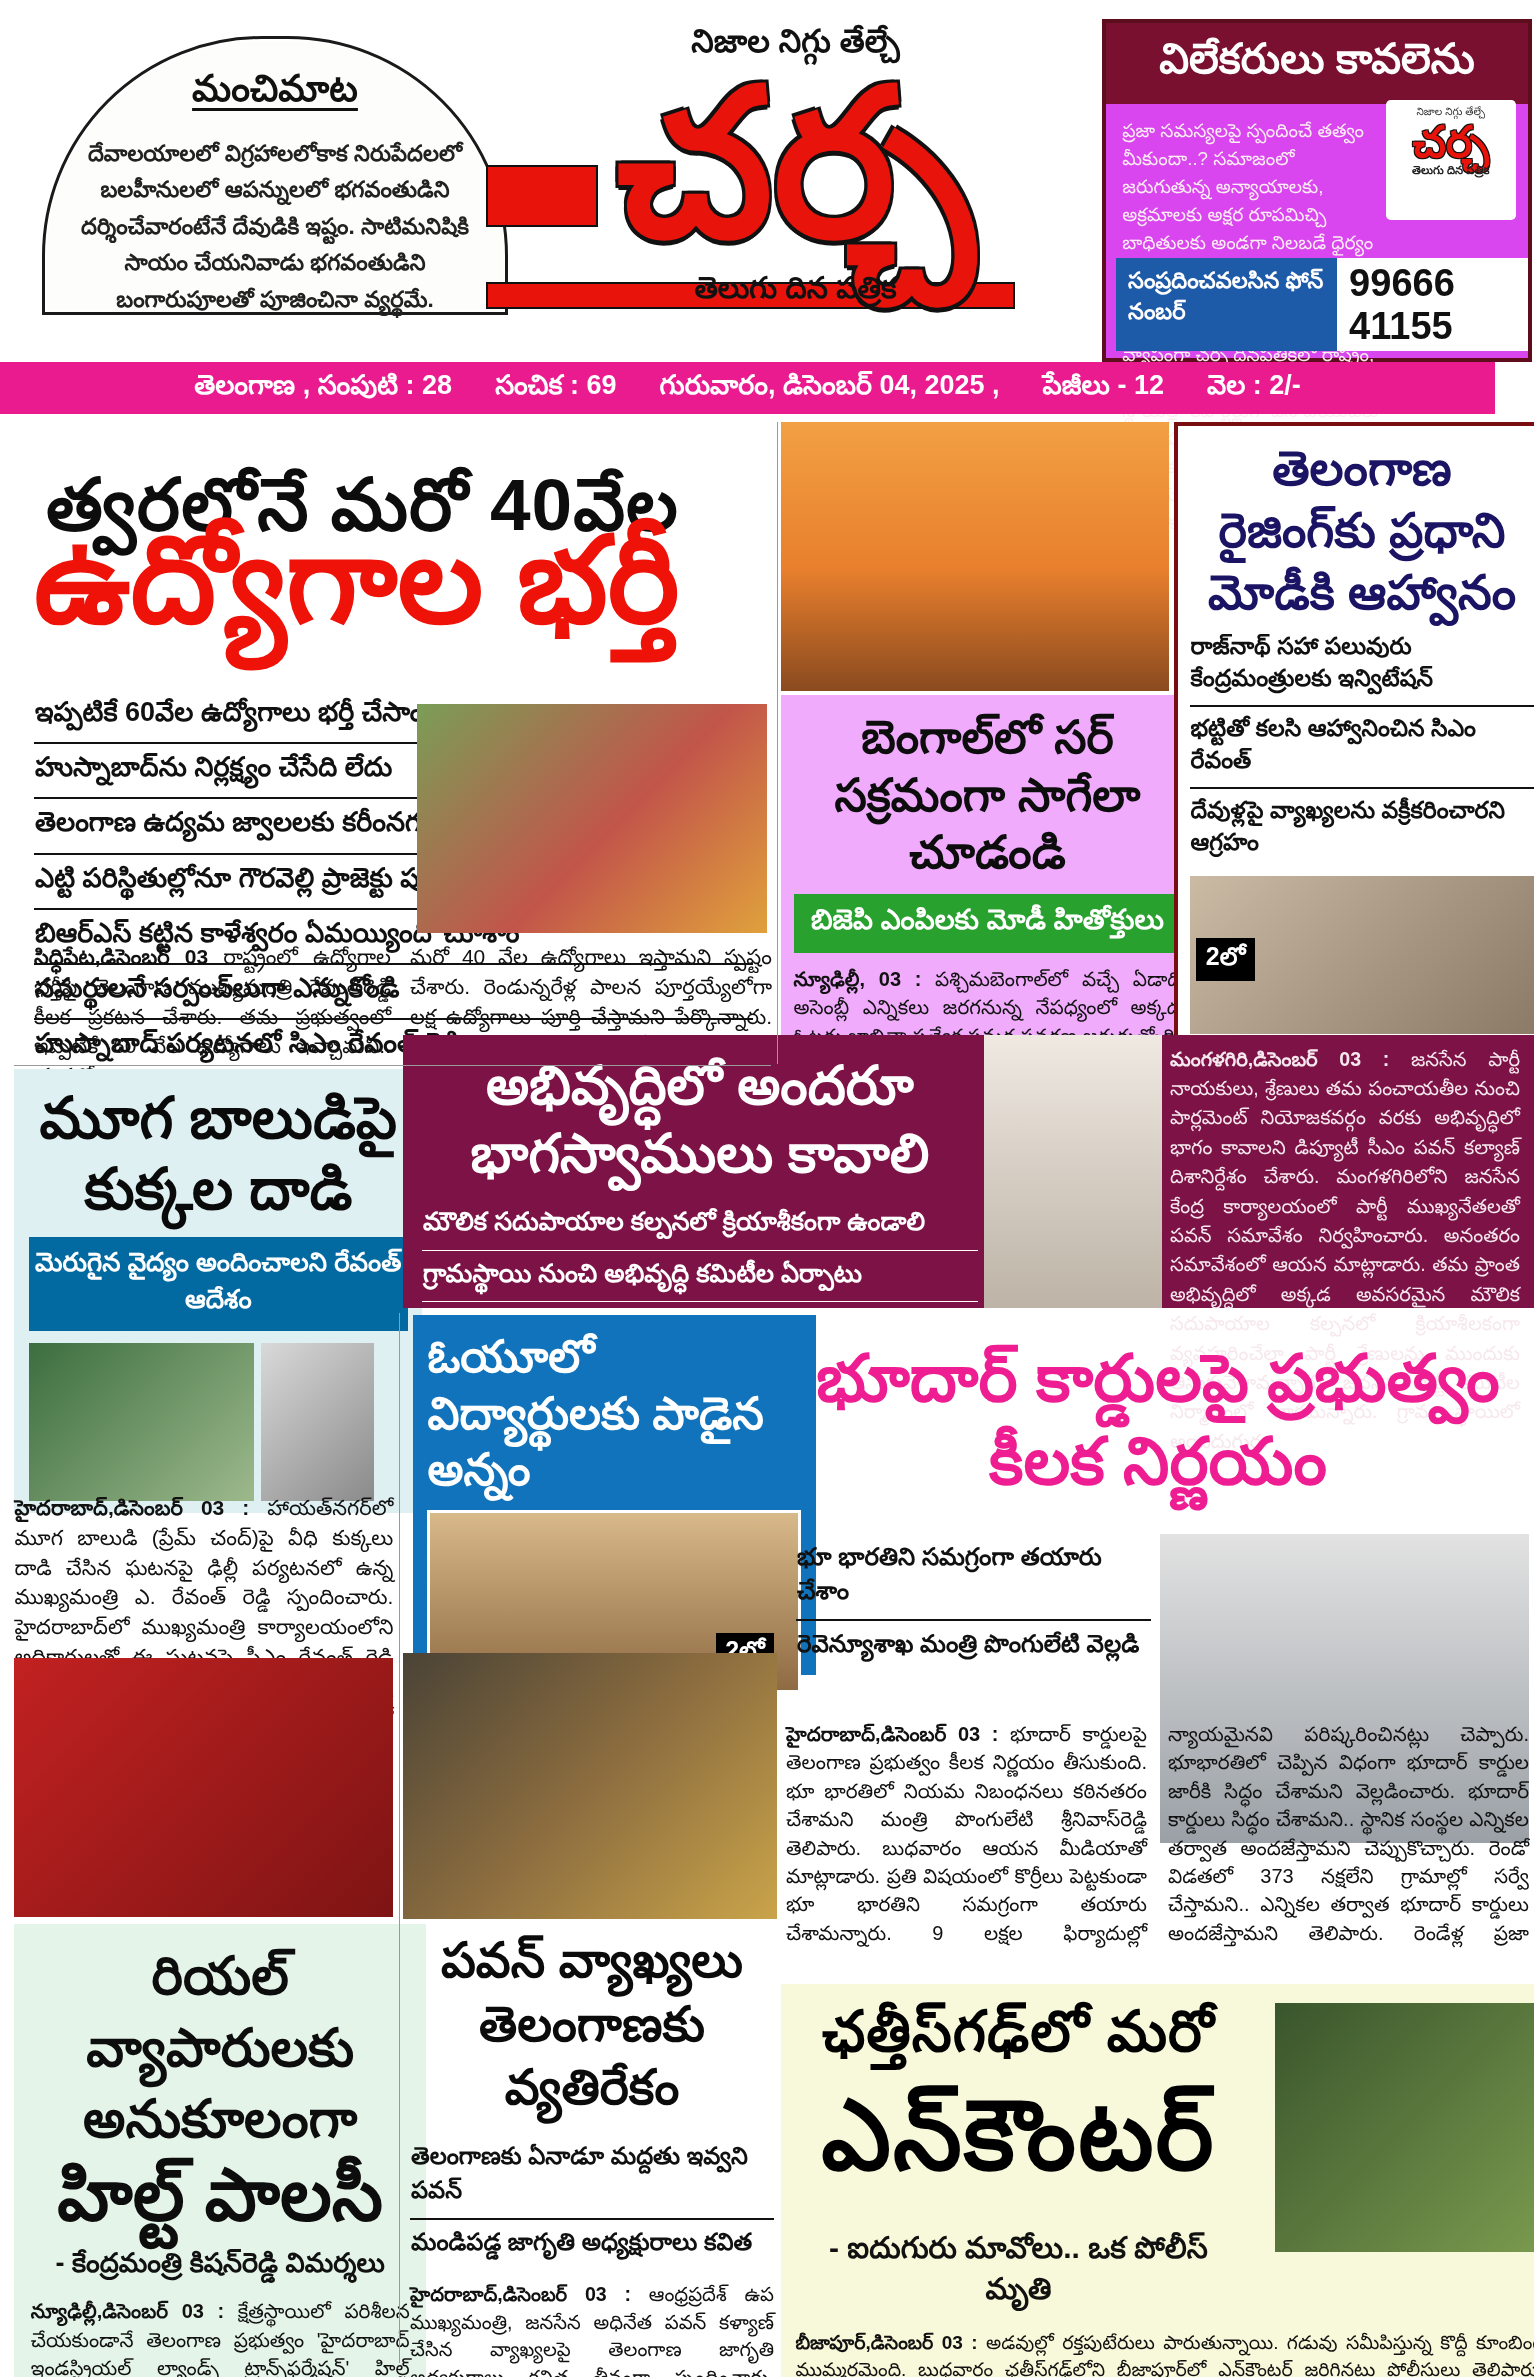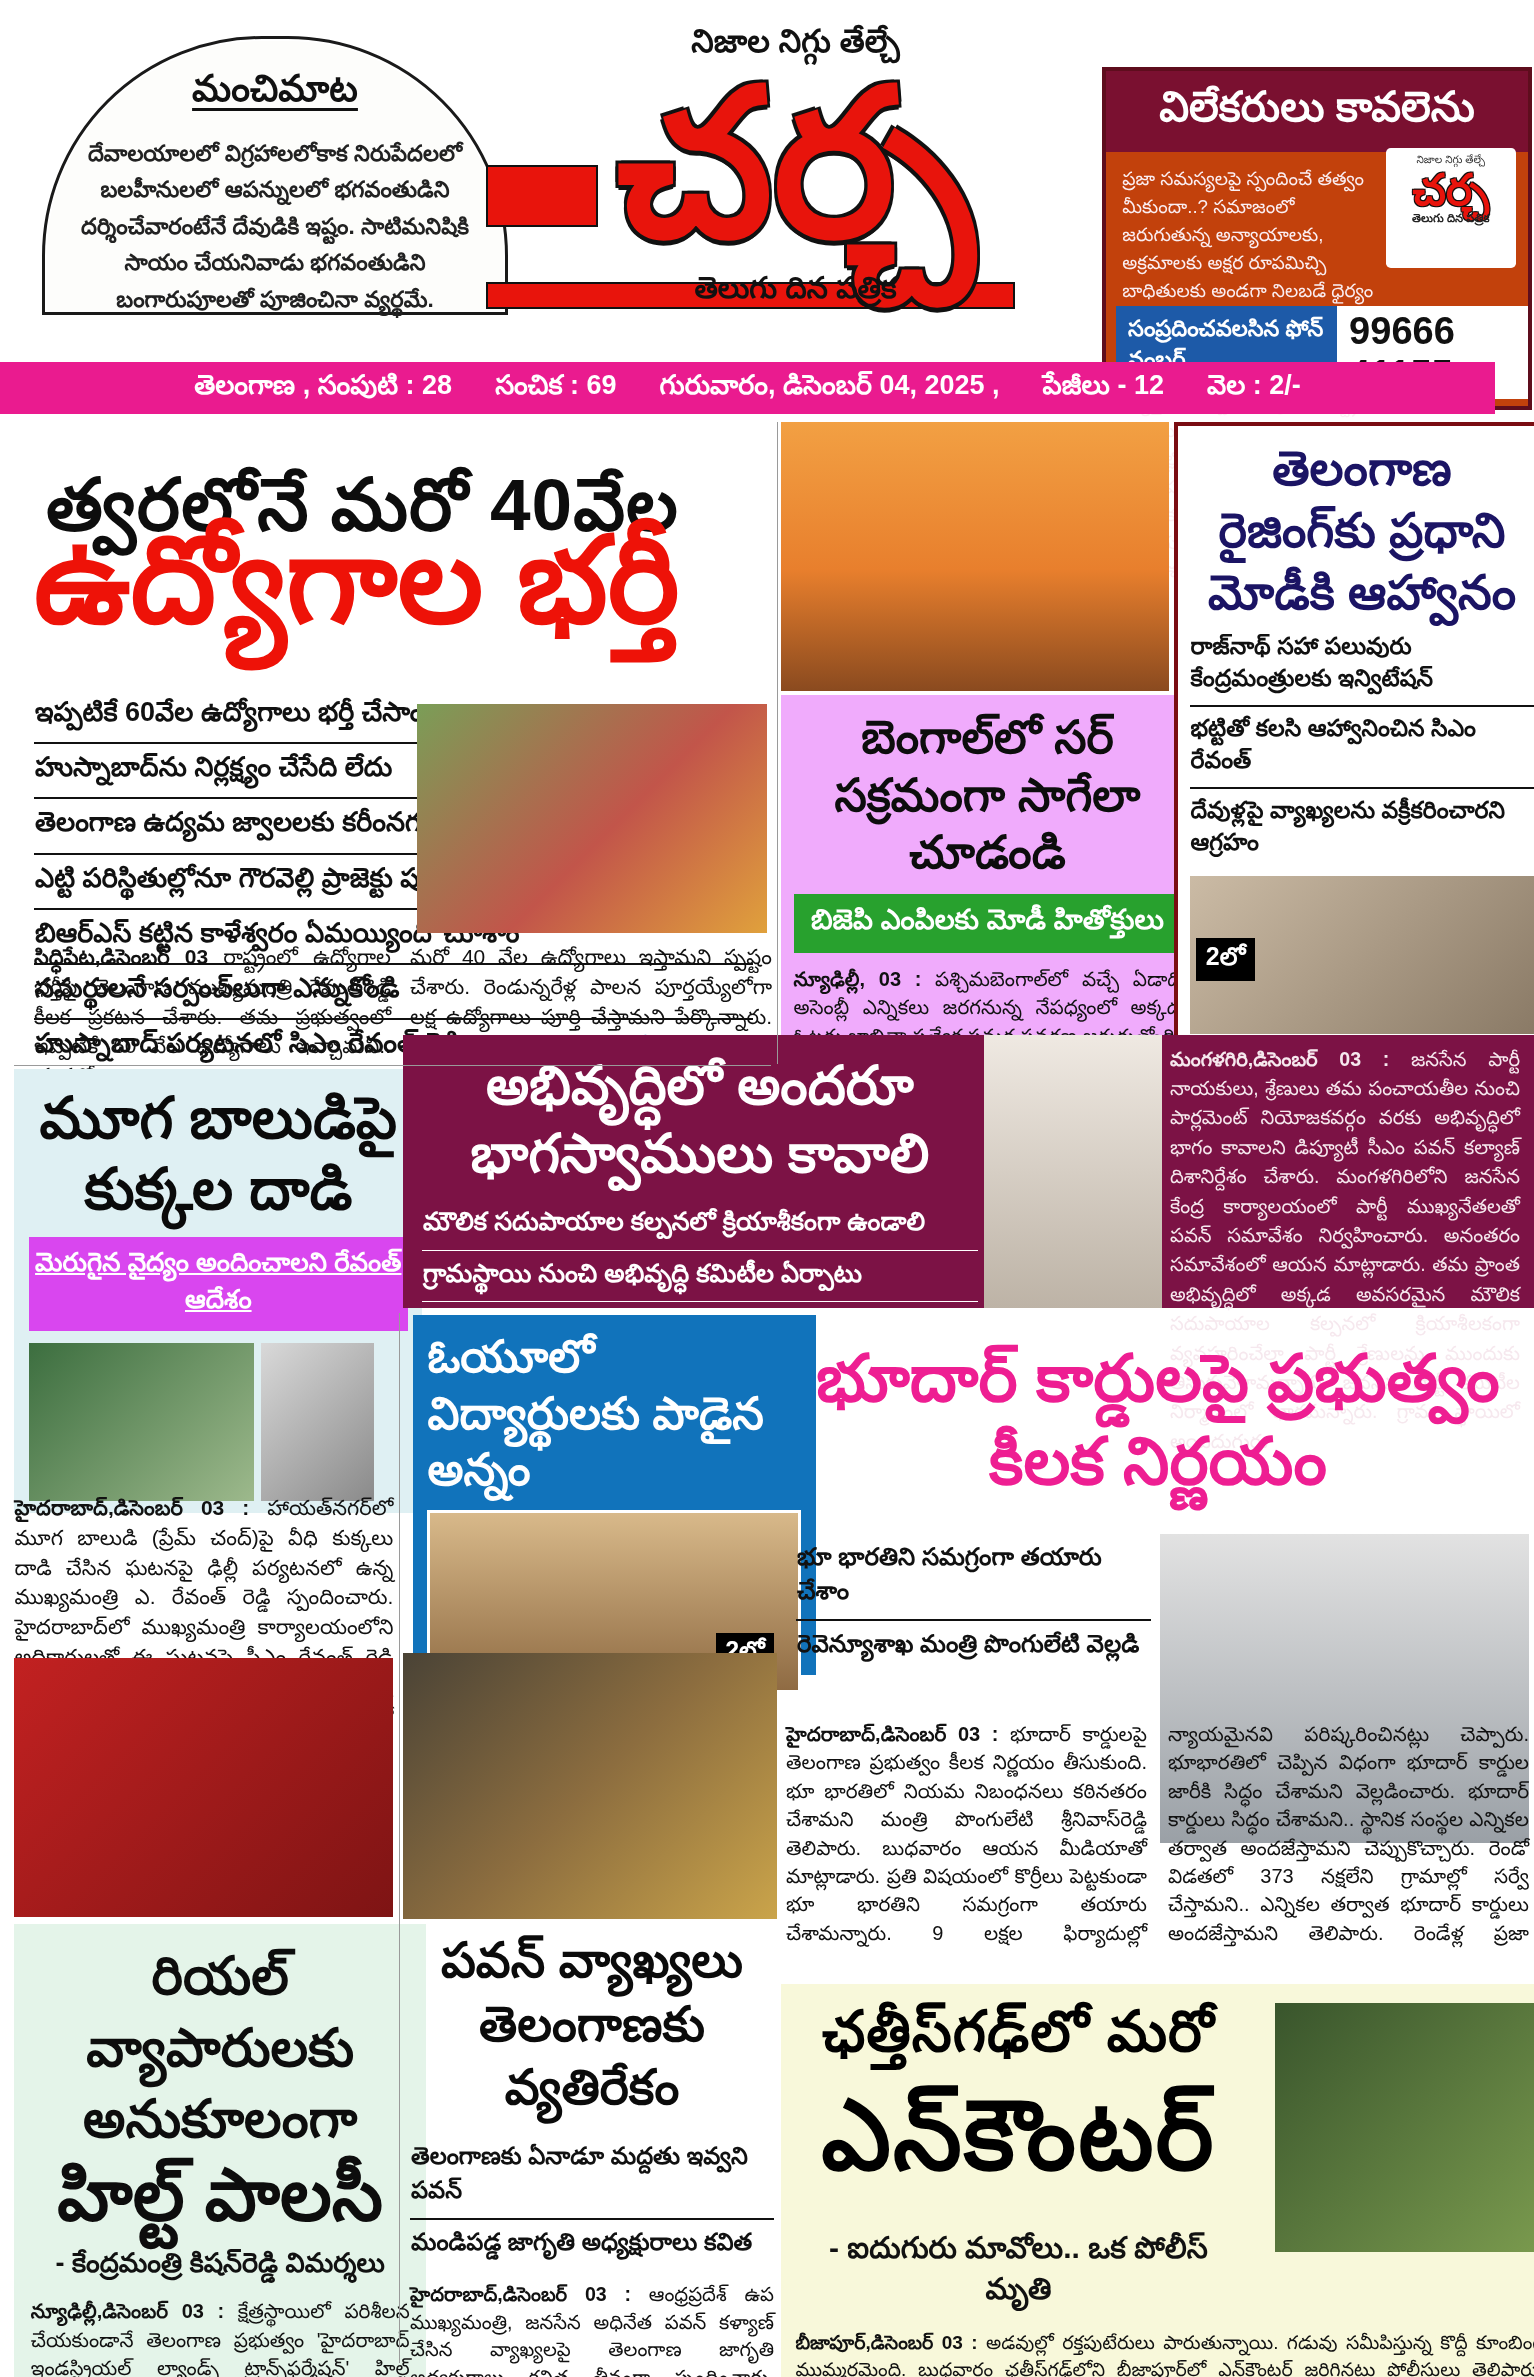--- a/index.html
+++ b/index.html
@@ -13,21 +13,21 @@
   .goodword{border:3.4px solid #1a1a1a;border-radius:220px 220px 0 0;background:#fdfdfb;
             box-shadow:inset 0 0 0 1.9px #fff;padding:29px 24px 14.4px 24px;}
   .gw-title{font-size:37px;font-weight:bold;text-decoration:underline;text-underline-offset:6.7px;color:#111;}
   .gw-body{font-size:22.5px;line-height:1.62;color:#222;font-weight:bold;margin-top:17px;}
   .tagline{font-size:32px;font-weight:bold;color:#111;}
   .logo-main{font-size:206px;font-weight:bold;color:#e8140c;line-height:0.95;
              text-shadow:-2.9px -2.9px 0 #111,2.9px -2.9px 0 #111,-2.9px 2.9px 0 #111,2.9px 2.9px 0 #111,0 4.8px 0 #111;}
   .logo-bar{background:#e8140c;border:2.9px solid #111;}
   .masthead-sub{font-size:30px;font-weight:bold;color:#111;}
 
-  .ad-box{background:#c2410c;border:4.8px solid #5e0d1d;color:#fff;margin-top:48px;}
+  .ad-box{background:#d946ef;border:4.8px solid #5e0d1d;color:#fff;}
   .ad-title{font-size:42px;font-weight:bold;color:#fff;background:#7a1030;padding:11.5px 4.8px;}
   .ad-body{font-size:18.7px;line-height:1.5;padding:12.5px 16.3px;color:#fbeef2;}
   .ad-logo{background:#fff;border-radius:4.8px;color:#111;padding:4.8px;}
   .ad-logo .t{font-size:10.5px;color:#333;}
   .ad-logo .l{font-size:44px;font-weight:bold;color:#e8140c;line-height:1;
               text-shadow:-1px -1px 0 #111,1px -1px 0 #111,-1px 1px 0 #111,1px 1px 0 #111;}
   .ad-logo .s{font-size:11.5px;color:#222;font-weight:bold;}
   .ad-phone-label{background:#1d5aa8;color:#fff;font-size:22.5px;font-weight:bold;padding:10.5px 12.5px;}
   .ad-phone-num{background:#fff;color:#111;font-size:38px;font-weight:bold;padding:3.8px 12.5px;}
 
@@ -174,21 +174,21 @@
     <div class="rising-sub">దేవుళ్లపై వ్యాఖ్యలను వక్రీకరించారని ఆగ్రహం</div>
     <div style="position:relative;margin-top:6.7px;">
       <div class="photo" style="width:100%;height:158px;background:linear-gradient(135deg,#cbbba5,#8a7a66);"></div>
       <div class="badge2" style="left:6.7px;top:62px;">2లో</div>
     </div>
     <div class="photo" style="width:100%;height:127px;margin-top:5.8px;background:linear-gradient(135deg,#b9c4cf,#6e7b88);"></div>
   </div>
 
   <div class="abs dogs-box" style="left:14.4px;top:1069px;width:379px;height:415px;">
     <div class="dogs-h center">మూగ బాలుడిపై కుక్కల దాడి</div>
-    <div class="band-green center" style="font-size:26px;background:#d946ef;text-decoration:underline;">మెరుగైన వైద్యం అందించాలని రేవంత్ ఆదేశం</div>
+    <div class="band-green center" style="font-size:26px;background:#0369a1;">మెరుగైన వైద్యం అందించాలని రేవంత్ ఆదేశం</div>
     <div style="display:flex;gap:7.7px;">
       <div class="photo" style="width:225px;height:158px;background:linear-gradient(135deg,#3c6e3f,#9db98c);"></div>
       <div class="photo" style="width:113px;height:158px;background:linear-gradient(135deg,#d9d9d9,#8a8a8a);"></div>
     </div>
   </div>
   <div class="abs body-txt just" style="left:14.4px;top:1493px;width:379px;height:158px;">
     <span class="dateline">హైదరాబాద్,డిసెంబర్ 03 :</span><span> హాయత్‌నగర్‌లో మూగ బాలుడి (ప్రేమ్ చంద్)పై వీధి కుక్కలు దాడి చేసిన ఘటనపై ఢిల్లీ పర్యటనలో ఉన్న ముఖ్యమంత్రి ఎ. రేవంత్ రెడ్డి స్పందించారు. హైదరాబాద్‌లో ముఖ్యమంత్రి కార్యాలయంలోని అధికారులతో ఈ ఘటనపై సీఎం రేవంత్ రెడ్డి మాట్లాడారు. బాలుడి పరిస్థితిపై ఆయన తీవ్ర ఆవేదన వ్యక్తం చేశారు. కుక్కల దాడిలో</span>
     <span class="more">మిగతా2లో...</span>
   </div>
 

